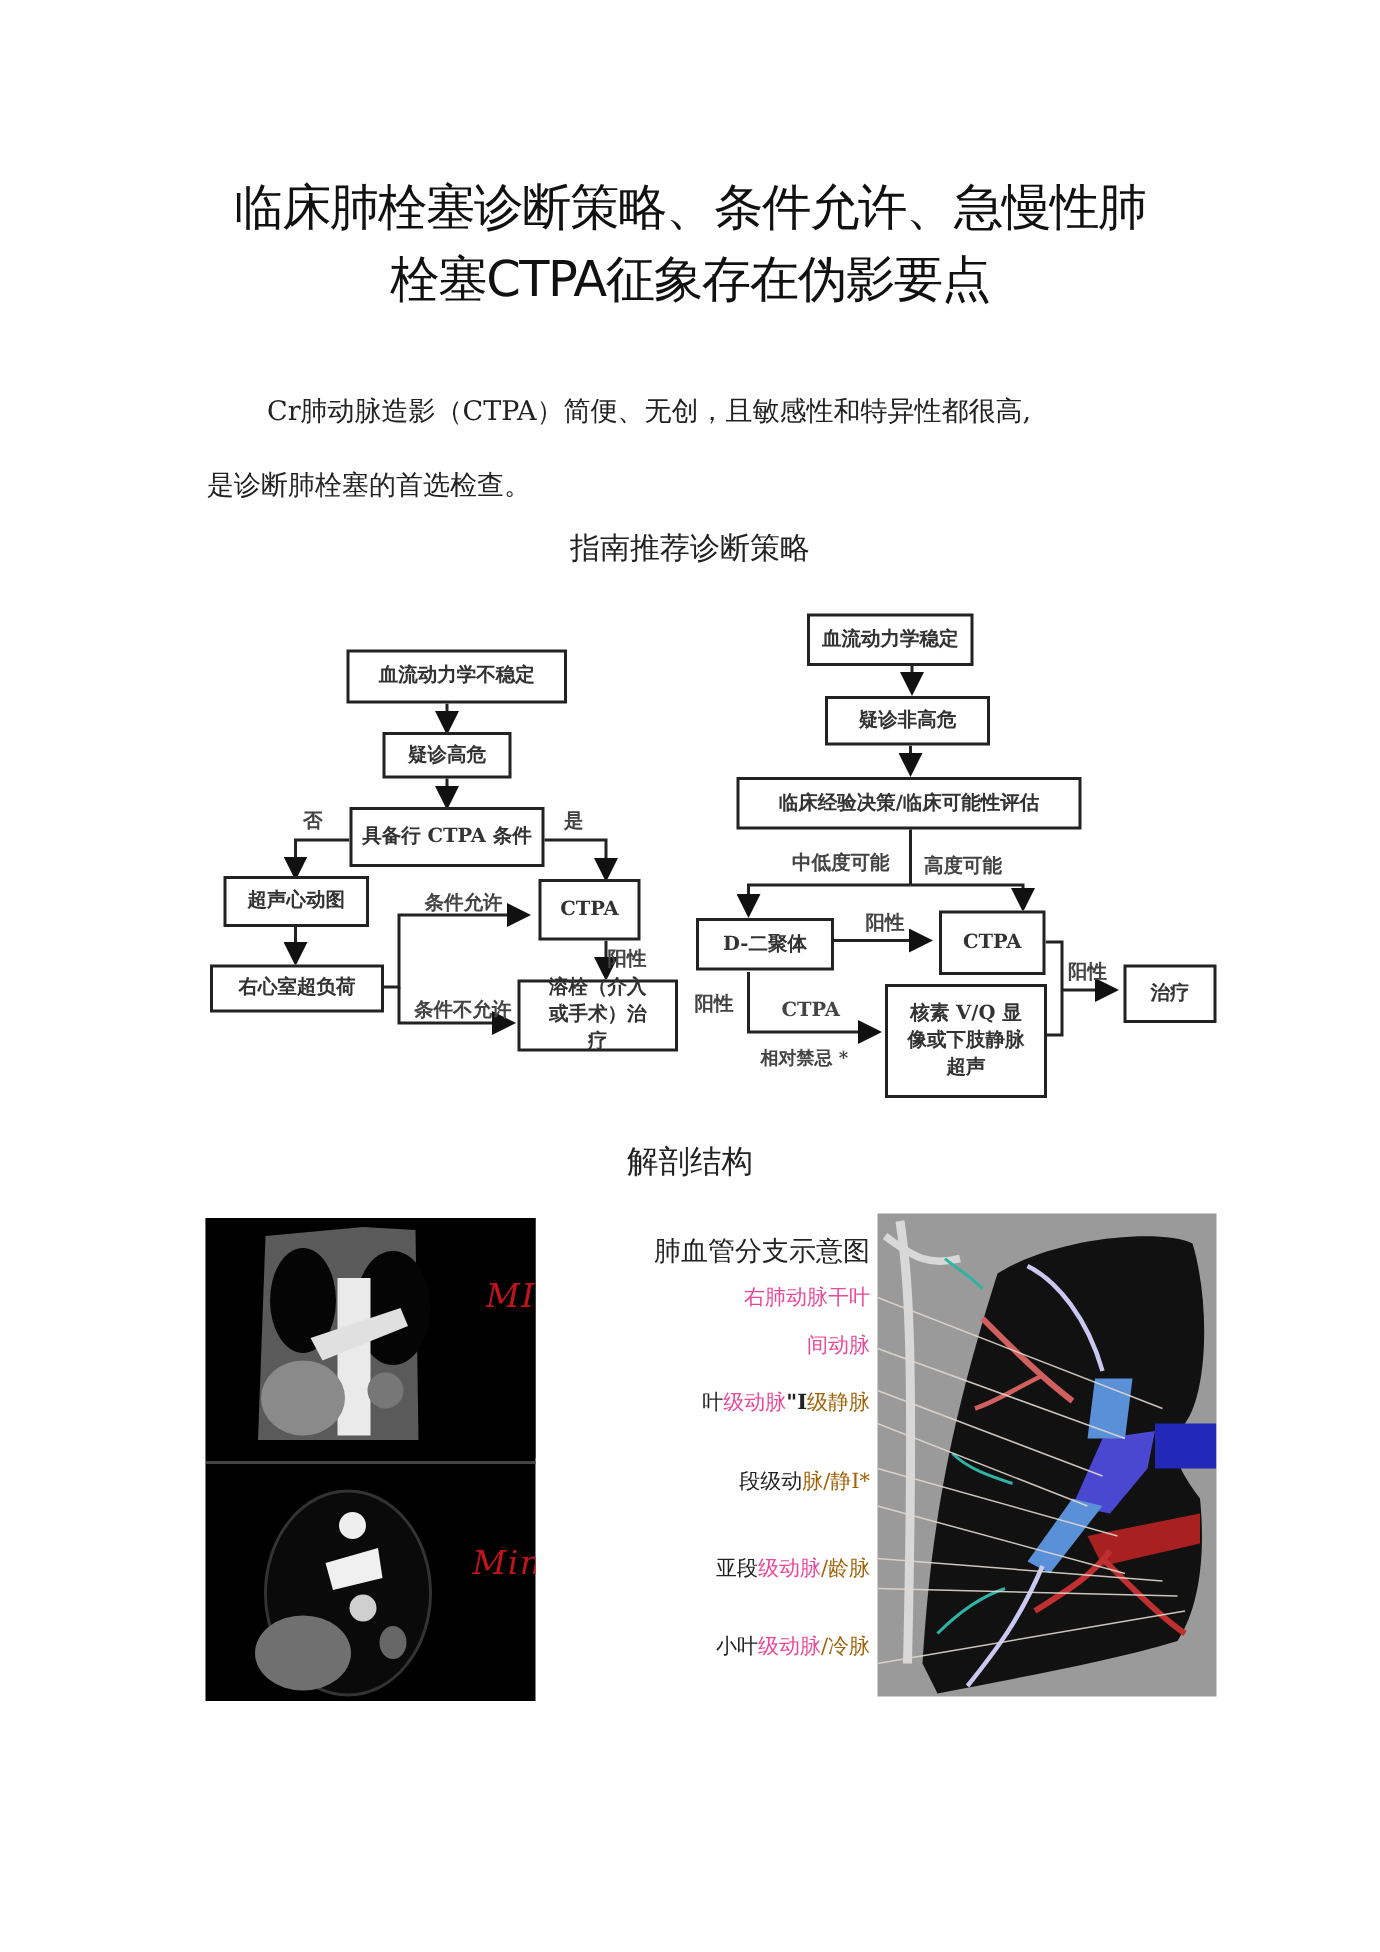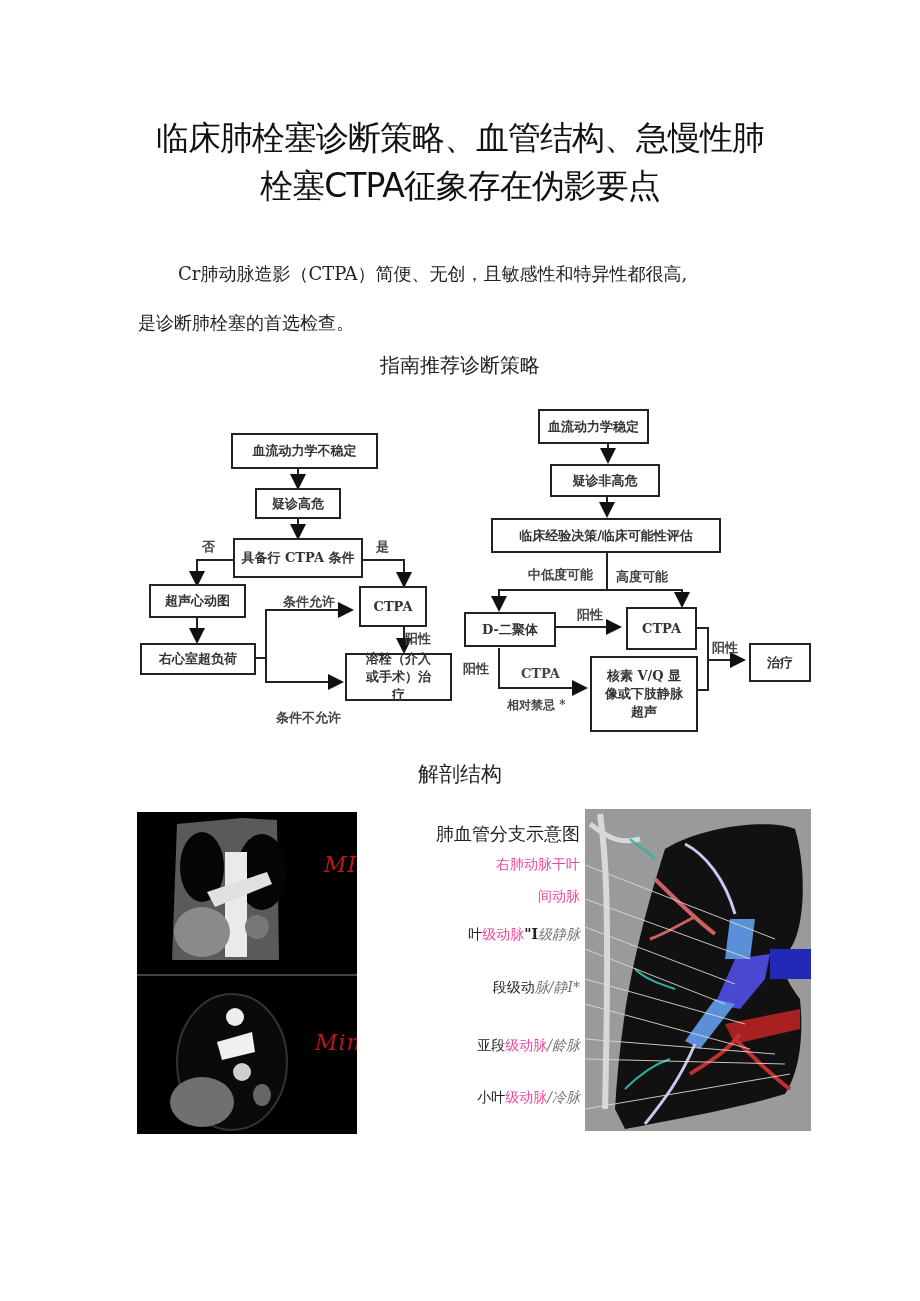--- a/index.html
+++ b/index.html
@@ -12,26 +12,26 @@
   .section-h { left: 0; width: 920px; text-align: center; color: #222; }
   .fc-box { position: absolute; border: 2px solid #222; background: #fff; box-sizing: border-box;
             display: flex; align-items: center; justify-content: center; text-align: center;
             font-family: "DejaVu Serif", serif; font-size: 13px; font-weight: bold; color: #333; line-height: 18px; }
   .fc-label { position: absolute; font-family: "DejaVu Serif", serif; font-size: 13px; font-weight: bold; color: #444; white-space: nowrap; }
   .ct { position: absolute; background: #000; overflow: hidden; }
   .ct-label { position: absolute; color: #c0141a; font-family: "DejaVu Serif", serif; font-size: 22px; letter-spacing: 1px; }
   .anno { position: absolute; right: 0; font-family: "DejaVu Serif", serif; font-size: 14px; white-space: nowrap; text-align: right; }
   .c-dark { color: #222; }
   .c-blue { color: #ec4899; }
-  .c-red { color: #737373; font-style: italic; }
+  .c-red { color: #a16207; }
 </style>
 </head>
 <body>
 
-<div class="abs title" style="top:112px;">临床肺栓塞诊断策略、血管结构、急慢性肺</div>
+<div class="abs title" style="top:112px;">临床肺栓塞诊断策略、条件允许、急慢性肺</div>
 <div class="abs title" style="top:160px;">栓塞CTPA征象存在伪影要点</div>
 
 <div class="abs para" style="left:178px; top:262px;">Cr肺动脉造影（CTPA）简便、无创，且敏感性和特异性都很高,</div>
 <div class="abs para" style="left:138px; top:311px;">是诊断肺栓塞的首选检查。</div>
 
 <div class="abs section-h" style="top:352px; font-size:20px; font-family:Liberation Mono, monospace;">指南推荐诊断策略</div>
 
 <div class="abs" style="left:0; top:0; width:920px; height:760px;">
   <svg class="abs" style="left:0; top:0;" width="920" height="760">
     <defs>
@@ -63,21 +63,21 @@
   </svg>
 
   <div class="fc-box" style="left:231px; top:433px; width:147px; height:36px;">血流动力学不稳定</div>
   <div class="fc-box" style="left:255px; top:488px; width:86px; height:31px;">疑诊高危</div>
   <div class="fc-box" style="left:233px; top:538px; width:130px; height:40px;">具备行 CTPA 条件</div>
   <div class="fc-label" style="left:202px; top:538px;">否</div>
   <div class="fc-label" style="left:376px; top:538px;">是</div>
   <div class="fc-box" style="left:149px; top:584px; width:97px; height:34px;">超声心动图</div>
   <div class="fc-box" style="left:140px; top:643px; width:116px; height:32px;">右心室超负荷</div>
   <div class="fc-label" style="left:283px; top:593px;">条件允许</div>
-  <div class="fc-label" style="left:276px; top:664px;margin-top:45px;">条件不允许</div>
+  <div class="fc-label" style="left:276px; top:664px;">条件不允许</div>
   <div class="fc-box" style="left:359px; top:586px; width:68px; height:41px;">CTPA</div>
   <div class="fc-label" style="left:405px; top:630px;">阳性</div>
   <div class="fc-box" style="left:345px; top:653px; width:107px; height:48px; padding:0 16px;">溶栓（介入或手术）治疗</div>
 
   <div class="fc-box" style="left:538px; top:409px; width:111px; height:35px;">血流动力学稳定</div>
   <div class="fc-box" style="left:550px; top:464px; width:110px; height:33px;">疑诊非高危</div>
   <div class="fc-box" style="left:491px; top:518px; width:230px; height:35px;">临床经验决策/临床可能性评估</div>
   <div class="fc-label" style="left:528px; top:566px;">中低度可能</div>
   <div class="fc-label" style="left:616px; top:568px;">高度可能</div>
   <div class="fc-box" style="left:464px; top:612px; width:92px; height:35px;">D-二聚体</div>

